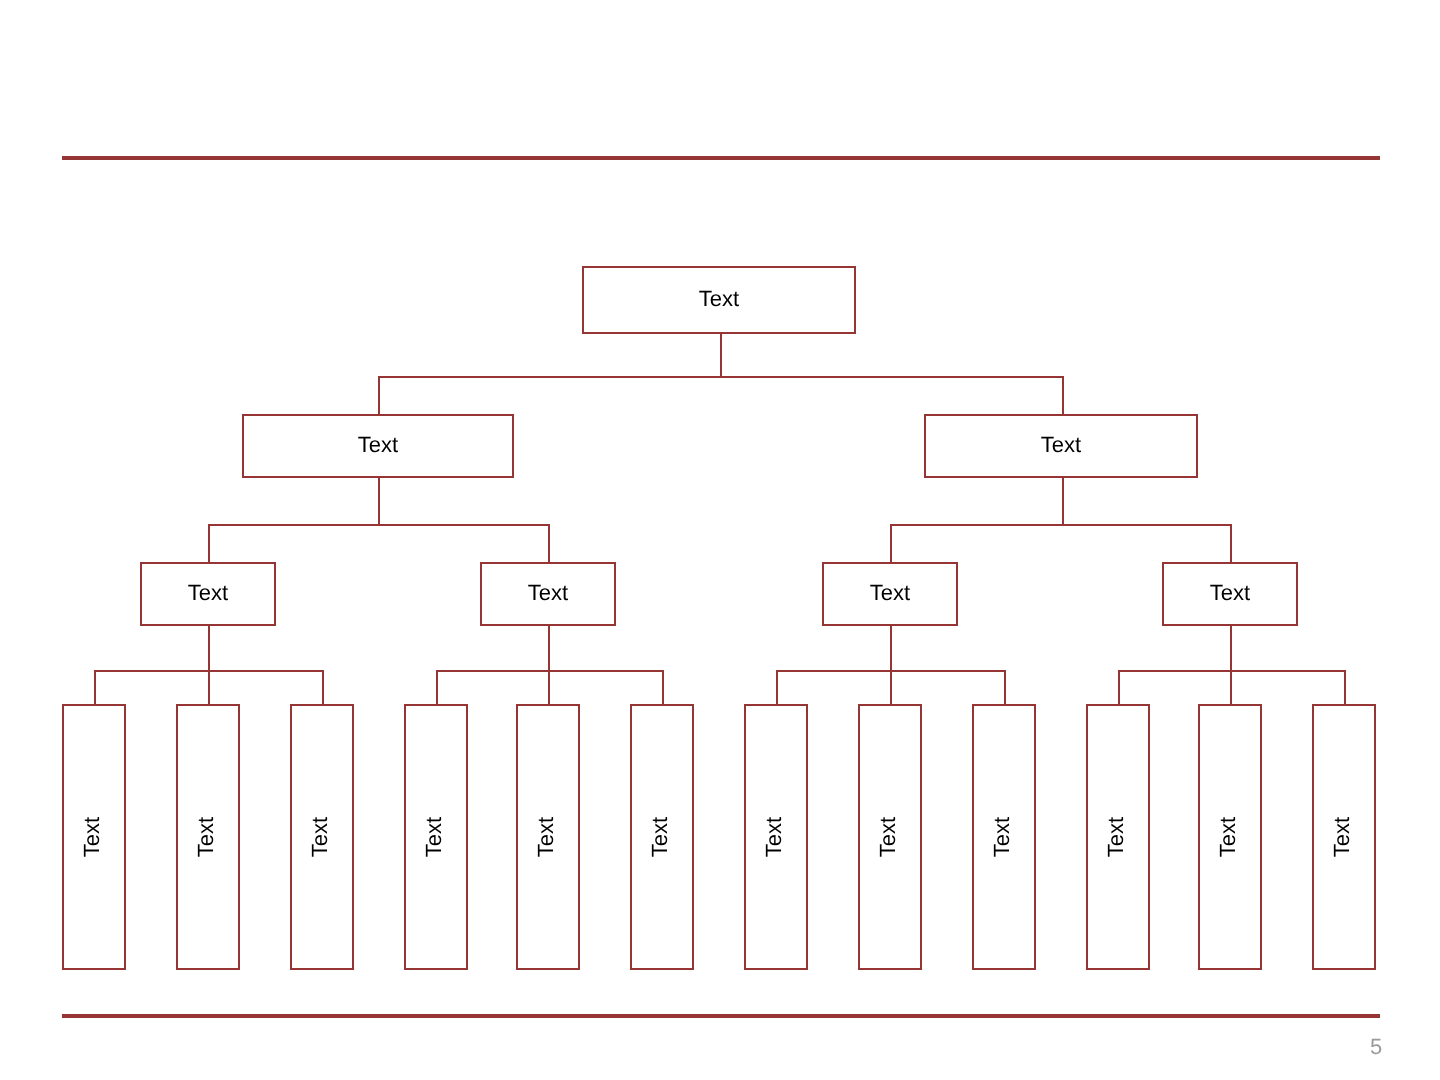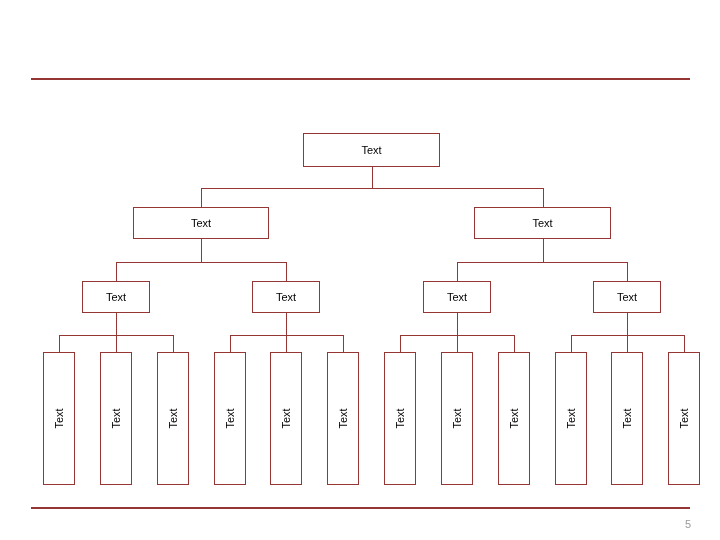--- a/index.html
+++ b/index.html
@@ -39,21 +39,21 @@
     width: 24px;
     text-align: center;
     font-size: 11px;
     color: #9a9a9a;
     font-family: "Liberation Sans", sans-serif;
   }
 
   
   #chart {
     position: absolute;
-    left: 12px;
+    left: 0;
     top: 0;
     width: 592px;
     height: 540px;
   }
 
   
   .node {
     position: absolute;
     box-sizing: border-box;
     border: 1px solid #963634;

